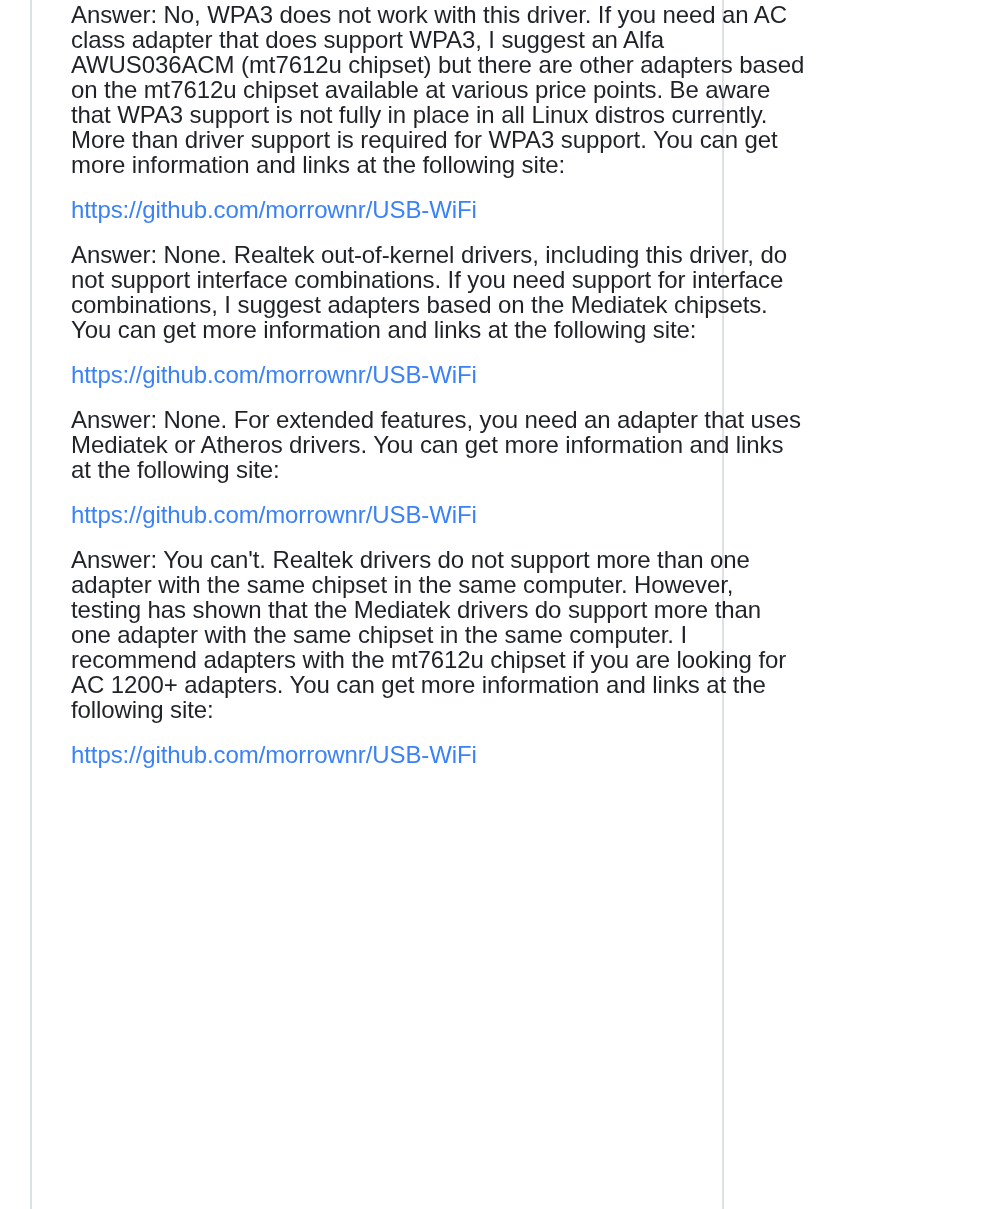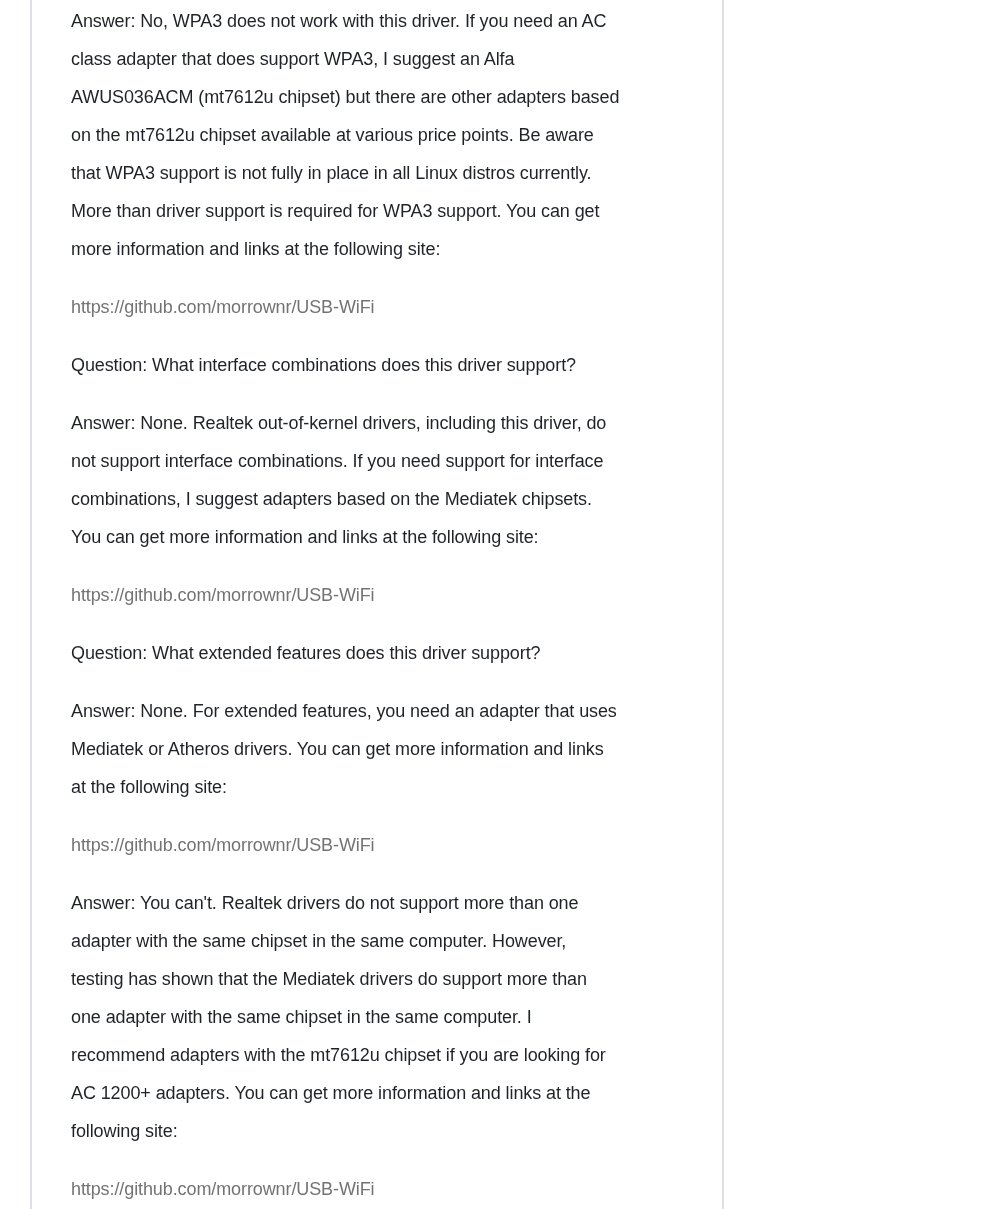--- a/index.html
+++ b/index.html
@@ -18,56 +18,54 @@
     box-sizing: border-box;
     margin-left: 30px;
     width: 694px;
     min-height: 1209px;
     border-left: 2px solid #dde1e6;
     border-right: 2px solid #dde1e6;
     padding: 2px 8px 0 39px;
   }
   .md-p {
     margin: 0 0 20px 0;
-    font-size: 18px;
-    line-height: 38px;
+    font-size: 24px;
+    line-height: 25px;
     letter-spacing: -0.1px;
     white-space: pre;
   }
   .md-link {
-    color: #737373;
+    color: #3b82f6;
     text-decoration: none;
     cursor: pointer;
   }
 </style>
 </head>
 <body>
 
 <div class="readme-container">
 
   <p class="md-p">Answer: No, WPA3 does not work with this driver. If you need an AC
 class adapter that does support WPA3, I suggest an Alfa
 AWUS036ACM (mt7612u chipset) but there are other adapters based
 on the mt7612u chipset available at various price points. Be aware
 that WPA3 support is not fully in place in all Linux distros currently.
 More than driver support is required for WPA3 support. You can get
 more information and links at the following site:</p>
 
   <p class="md-p"><a class="md-link">https://github.com/morrownr/USB-WiFi</a></p>
 
-  <p class="md-p">Question: What interface combinations does this driver support?</p>
 
   <p class="md-p">Answer: None. Realtek out-of-kernel drivers, including this driver, do
 not support interface combinations. If you need support for interface
 combinations, I suggest adapters based on the Mediatek chipsets.
 You can get more information and links at the following site:</p>
 
   <p class="md-p"><a class="md-link">https://github.com/morrownr/USB-WiFi</a></p>
 
-  <p class="md-p">Question: What extended features does this driver support?</p>
 
   <p class="md-p">Answer: None. For extended features, you need an adapter that uses
 Mediatek or Atheros drivers. You can get more information and links
 at the following site:</p>
 
   <p class="md-p"><a class="md-link">https://github.com/morrownr/USB-WiFi</a></p>
 
 
   <p class="md-p">Answer: You can't. Realtek drivers do not support more than one
 adapter with the same chipset in the same computer. However,

